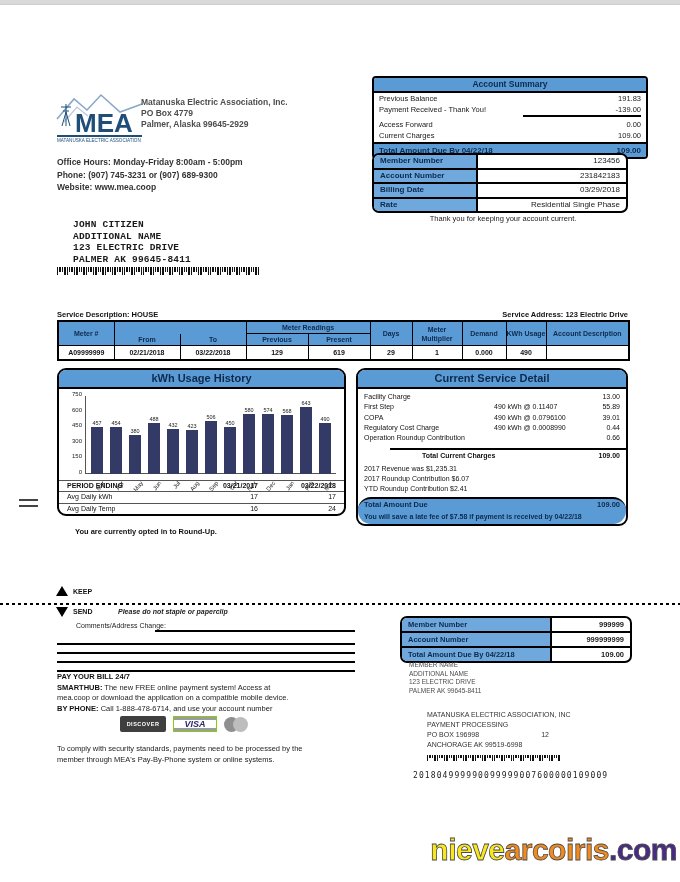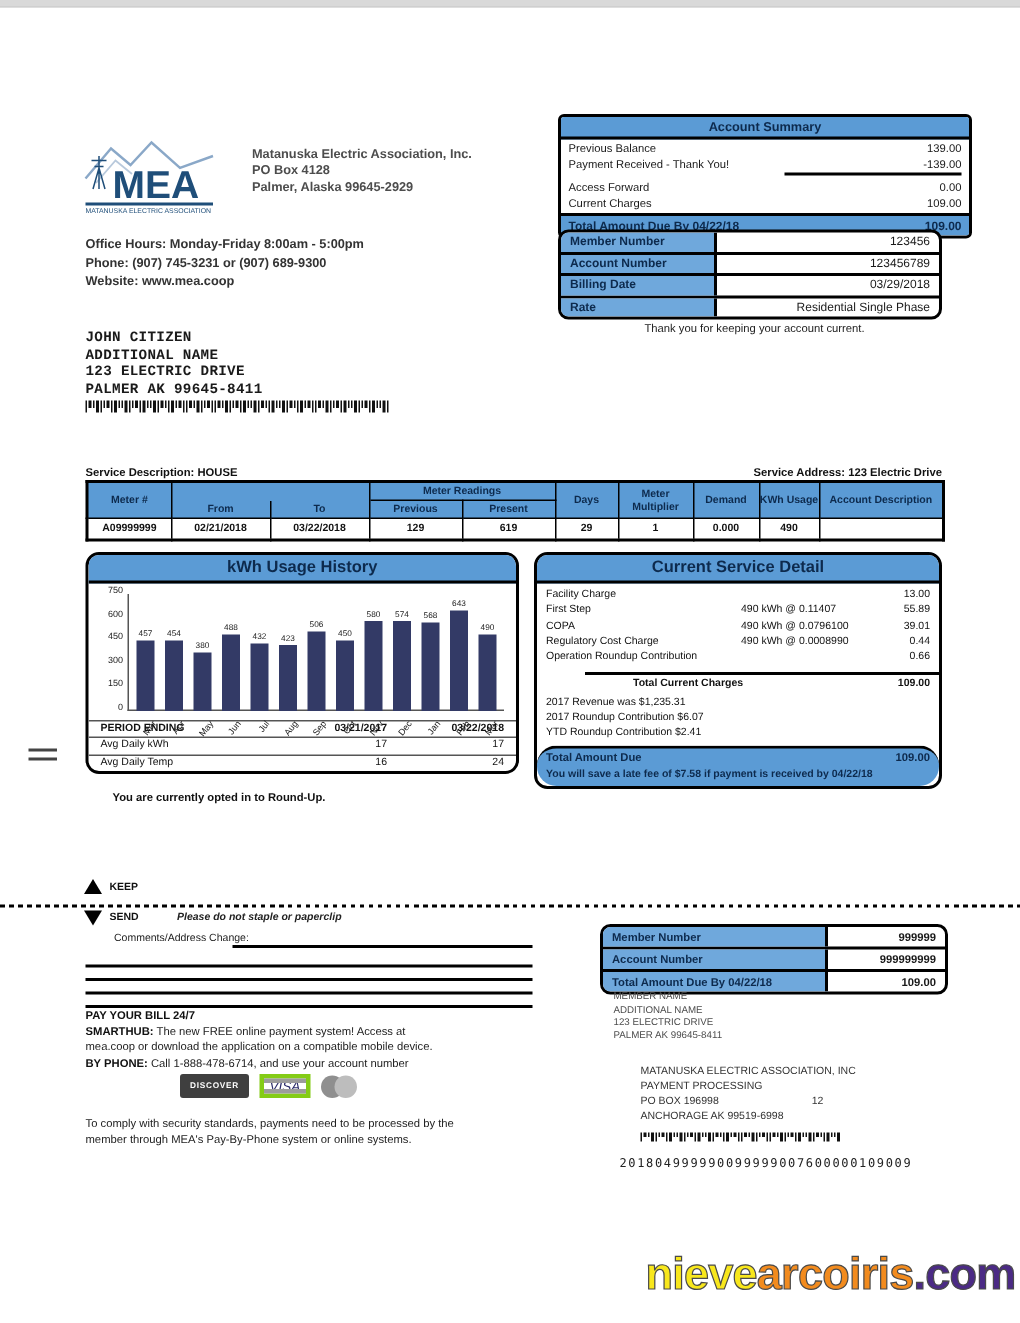--- a/index.html
+++ b/index.html
@@ -3,21 +3,21 @@
 <meta charset="utf-8">
 <style>
   * { margin:0; padding:0; box-sizing:border-box; }
   body { background:#ffffff; font-family:"Liberation Sans", sans-serif; }
   #page { position:relative; width:680px; height:882px; background:#fff; overflow:hidden; }
 
   [data-name="top-strip"]{position:absolute;left:0;top:0;width:680px;height:5px;background:#d9d9d9;border-bottom:1px solid #cfcfcf;}
 
   
   [data-name="mea-logo"]{position:absolute;left:54px;top:92px;}
-  [data-name="company-info"]{position:absolute;left:141px;top:97px;font-weight:bold;font-size:8.5px;line-height:11px;color:#4d4d4d;margin-left:27px;}
+  [data-name="company-info"]{position:absolute;left:141px;top:97px;font-weight:bold;font-size:8.5px;line-height:11px;color:#4d4d4d;}
   [data-name="office-info"]{position:absolute;left:57px;top:156px;font-weight:bold;font-size:8.5px;line-height:12.5px;color:#333;}
 
   
   [data-name="account-summary"]{position:absolute;left:372px;top:76px;width:276px;border:2px solid #000;border-radius:4px;overflow:hidden;background:#fff;}
   .as-header{background:#5b9bd5;text-align:center;font-weight:bold;color:#0d2a4d;font-size:8.5px;line-height:13px;border-bottom:2px solid #000;}
   .as-row{display:flex;padding:0 5px;font-size:7.5px;line-height:11px;color:#1a1a1a;}
   .as-row .val{margin-left:auto;}
   .as-row.pay .val{width:45%;text-align:right;border-bottom:2px solid #000;}
   .as-row.gap{margin-top:2px;}
   .as-total{display:flex;background:#5b9bd5;border-top:2px solid #000;font-weight:bold;color:#0d2a4d;font-size:8px;line-height:13px;padding:0 5px;margin-top:1px;}
@@ -30,21 +30,21 @@
   .mi-row + .mi-row{border-top:2px solid #000;}
   .mi-label{width:104px;background:#6fa8dc;font-weight:bold;color:#0d2a4d;font-size:8px;line-height:12.5px;padding-left:6px;border-right:2px solid #000;}
   .mi-value{flex:1;text-align:right;padding-right:6px;font-size:8px;line-height:12.5px;color:#1a1a1a;}
   [data-name="stub-table"]{position:absolute;left:400px;top:616px;width:232px;}
   [data-name="stub-table"] .mi-label{width:150px;font-size:7.5px;line-height:13px;}
   [data-name="stub-table"] .mi-value{font-size:7.5px;line-height:13px;font-weight:bold;}
 
   [data-name="thank-you-note"]{position:absolute;left:378px;top:214px;width:250px;text-align:center;font-size:7.5px;color:#222;}
 
   
-  [data-name="mailing-address"]{position:absolute;left:57px;top:219px;font-family:"Liberation Mono", monospace;font-weight:bold;font-size:9.5px;line-height:11.5px;color:#1a1a1a;letter-spacing:0.2px;}
+  [data-name="mailing-address"]{position:absolute;left:73px;top:219px;font-family:"Liberation Mono", monospace;font-weight:bold;font-size:9.5px;line-height:11.5px;color:#1a1a1a;letter-spacing:0.2px;}
   .barcode{display:flex;align-items:center;}
   [data-name="address-barcode"]{position:absolute;left:57px;top:264px;width:206px;}
   [data-name="remit-barcode"]{position:absolute;left:427px;top:752px;width:138px;}
   .bc{display:inline-block;width:1.4px;margin-right:1px;background:#111;}
 
   [data-name="fold-marks"]{position:absolute;left:19px;top:499px;width:19px;}
   [data-name="fold-marks"] div{height:2px;background:#444;margin-bottom:4px;}
 
   
   [data-name="service-header"]{position:absolute;left:57px;top:310px;width:571px;display:flex;justify-content:space-between;font-weight:bold;font-size:7.5px;color:#111;}
@@ -109,21 +109,21 @@
   [data-name="comment-line-3"]{left:57px;top:661px;width:298px;}
   [data-name="comment-line-4"]{left:57px;top:670px;width:298px;}
 
   [data-name="stub-member-address"]{position:absolute;left:409px;top:661px;font-size:6.5px;line-height:8.6px;color:#4d4d4d;}
 
   
   [data-name="pay-section"]{position:absolute;left:57px;top:672px;width:330px;font-size:7.5px;line-height:10.5px;color:#222;}
   [data-name="pay-section"] .b{font-weight:bold;color:#111;}
   [data-name="cards-row"]{position:absolute;left:120px;top:716px;display:flex;gap:7px;align-items:center;}
   .card-discover{width:46px;height:16px;background:#3f3f3f;border-radius:2px;display:flex;align-items:center;justify-content:center;color:#fff;font-size:5.5px;font-weight:bold;letter-spacing:0.5px;}
-  .card-visa{width:34px;height:16px;background:#fff;border:3px solid #84cc16;position:relative;display:flex;align-items:center;justify-content:center;font-size:9px;font-style:italic;font-weight:normal;color:#2b2b6b;}
+  .card-visa{width:44px;height:16px;background:#fff;border:1px solid #84cc16;position:relative;display:flex;align-items:center;justify-content:center;font-size:9px;font-style:italic;font-weight:bold;color:#2b2b6b;}
   .card-visa::before{content:"";position:absolute;top:0;left:0;right:0;height:3px;background:#9c9c9c;}
   .card-visa::after{content:"";position:absolute;bottom:0;left:0;right:0;height:3px;background:#9c9c9c;}
   .card-mc{display:flex;}
   .mc-c1{width:15px;height:15px;border-radius:50%;background:#8f8f8f;}
   .mc-c2{width:15px;height:15px;border-radius:50%;background:#bdbdbd;margin-left:-6px;}
   [data-name="security-note"]{position:absolute;left:57px;top:744px;font-size:7.5px;line-height:10.5px;color:#222;}
 
   
   [data-name="remit-address"]{position:absolute;left:427px;top:710px;font-size:7px;line-height:10px;color:#333;}
   [data-name="remit-code"]{margin-left:62px;}
@@ -147,35 +147,35 @@
       <path d="M10 30 L23 15 L34 24" fill="none" stroke="#b8c9dc" stroke-width="1.2" data-name="mountain-ridge-icon"></path>
       <path d="M12 12 L12 34 M8 34 L12 20 L16 34 M7 15 L17 15 M9 19 L15 19" stroke="#1f4e79" stroke-width="1" fill="none" data-name="transmission-tower-icon"></path>
       <text x="21" y="40" font-size="26" font-weight="bold" fill="#1f4e79" font-family="Liberation Sans, sans-serif" data-name="logo-text">MEA</text>
       <rect x="3" y="43" width="85" height="2" fill="#1f4e79" data-name="logo-underline"></rect>
       <text x="3" y="50" font-size="4.6" fill="#1f4e79" font-family="Liberation Sans, sans-serif" data-name="logo-subtext">MATANUSKA ELECTRIC ASSOCIATION</text>
     </svg>
   </div>
 
   <div data-name="company-info">
     <div data-name="company-name">Matanuska Electric Association, Inc.</div>
-    <div data-name="company-pobox">PO Box 4128</div>
+    <div data-name="company-pobox">PO Box 4779</div>
     <div data-name="company-city">Palmer, Alaska 99645-2929</div>
   </div>
 
   <div data-name="office-info">
     <div data-name="office-hours">Office Hours: Monday-Friday 8:00am - 5:00pm</div>
     <div data-name="office-phone">Phone: (907) 745-3231 or (907) 689-9300</div>
     <div data-name="office-website">Website: www.mea.coop</div>
   </div>
 
   <div data-name="account-summary">
     <div class="as-header" data-name="account-summary-title">Account Summary</div>
     <div class="as-row" data-name="summary-row">
       <span data-name="summary-label">Previous Balance</span>
-      <span class="val" data-name="summary-value">139.00</span>
+      <span class="val" data-name="summary-value">191.83</span>
     </div>
     <div class="as-row pay" data-name="summary-row">
       <span data-name="summary-label">Payment Received - Thank You!</span>
       <span class="val" data-name="summary-value">-139.00</span>
     </div>
     <div class="as-row gap" data-name="summary-row">
       <span data-name="summary-label">Access Forward</span>
       <span class="val" data-name="summary-value">0.00</span>
     </div>
     <div class="as-row" data-name="summary-row">
@@ -188,21 +188,21 @@
     </div>
   </div>
 
   <div class="mi" data-name="member-info-table">
     <div class="mi-row" data-name="table-row">
       <div class="mi-label" data-name="member-number-label">Member Number</div>
       <div class="mi-value" data-name="member-number-value">123456</div>
     </div>
     <div class="mi-row" data-name="table-row">
       <div class="mi-label" data-name="account-number-label">Account Number</div>
-      <div class="mi-value" data-name="account-number-value">123456789</div>
+      <div class="mi-value" data-name="account-number-value">231842183</div>
     </div>
     <div class="mi-row" data-name="table-row">
       <div class="mi-label" data-name="billing-date-label">Billing Date</div>
       <div class="mi-value" data-name="billing-date-value">03/29/2018</div>
     </div>
     <div class="mi-row" data-name="table-row">
       <div class="mi-label" data-name="rate-label">Rate</div>
       <div class="mi-value" data-name="rate-value">Residential Single Phase</div>
     </div>
   </div>

